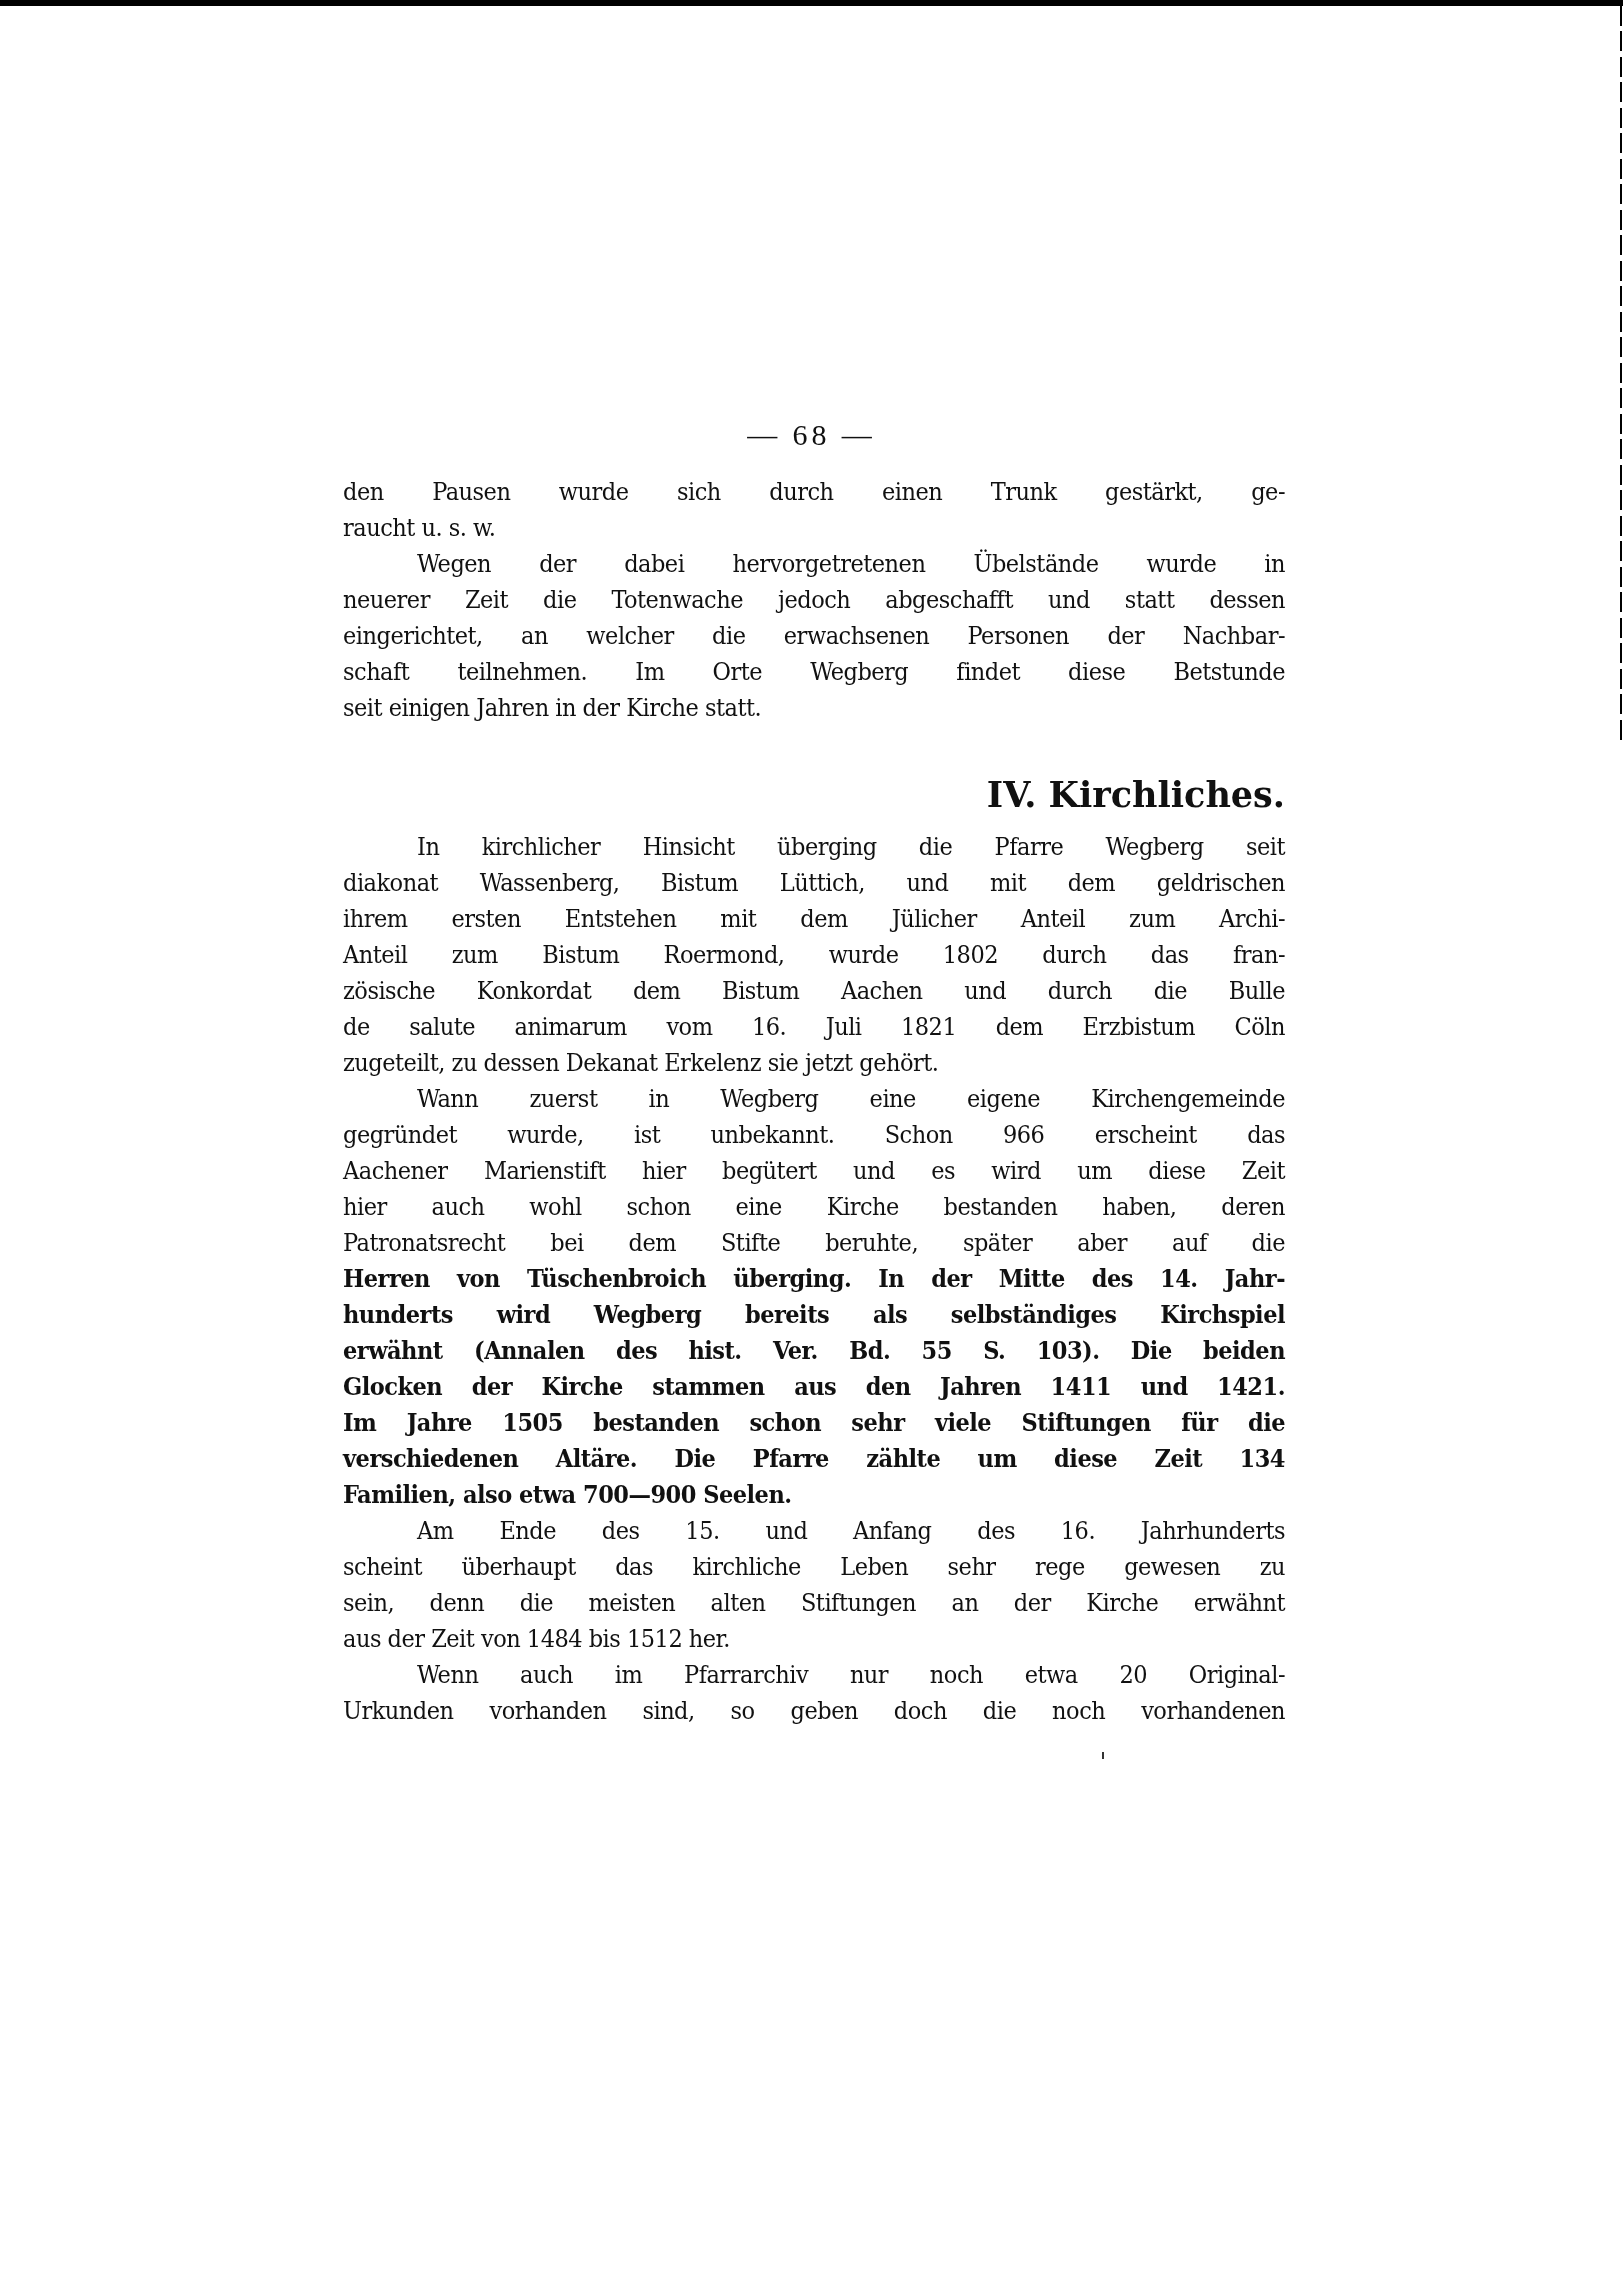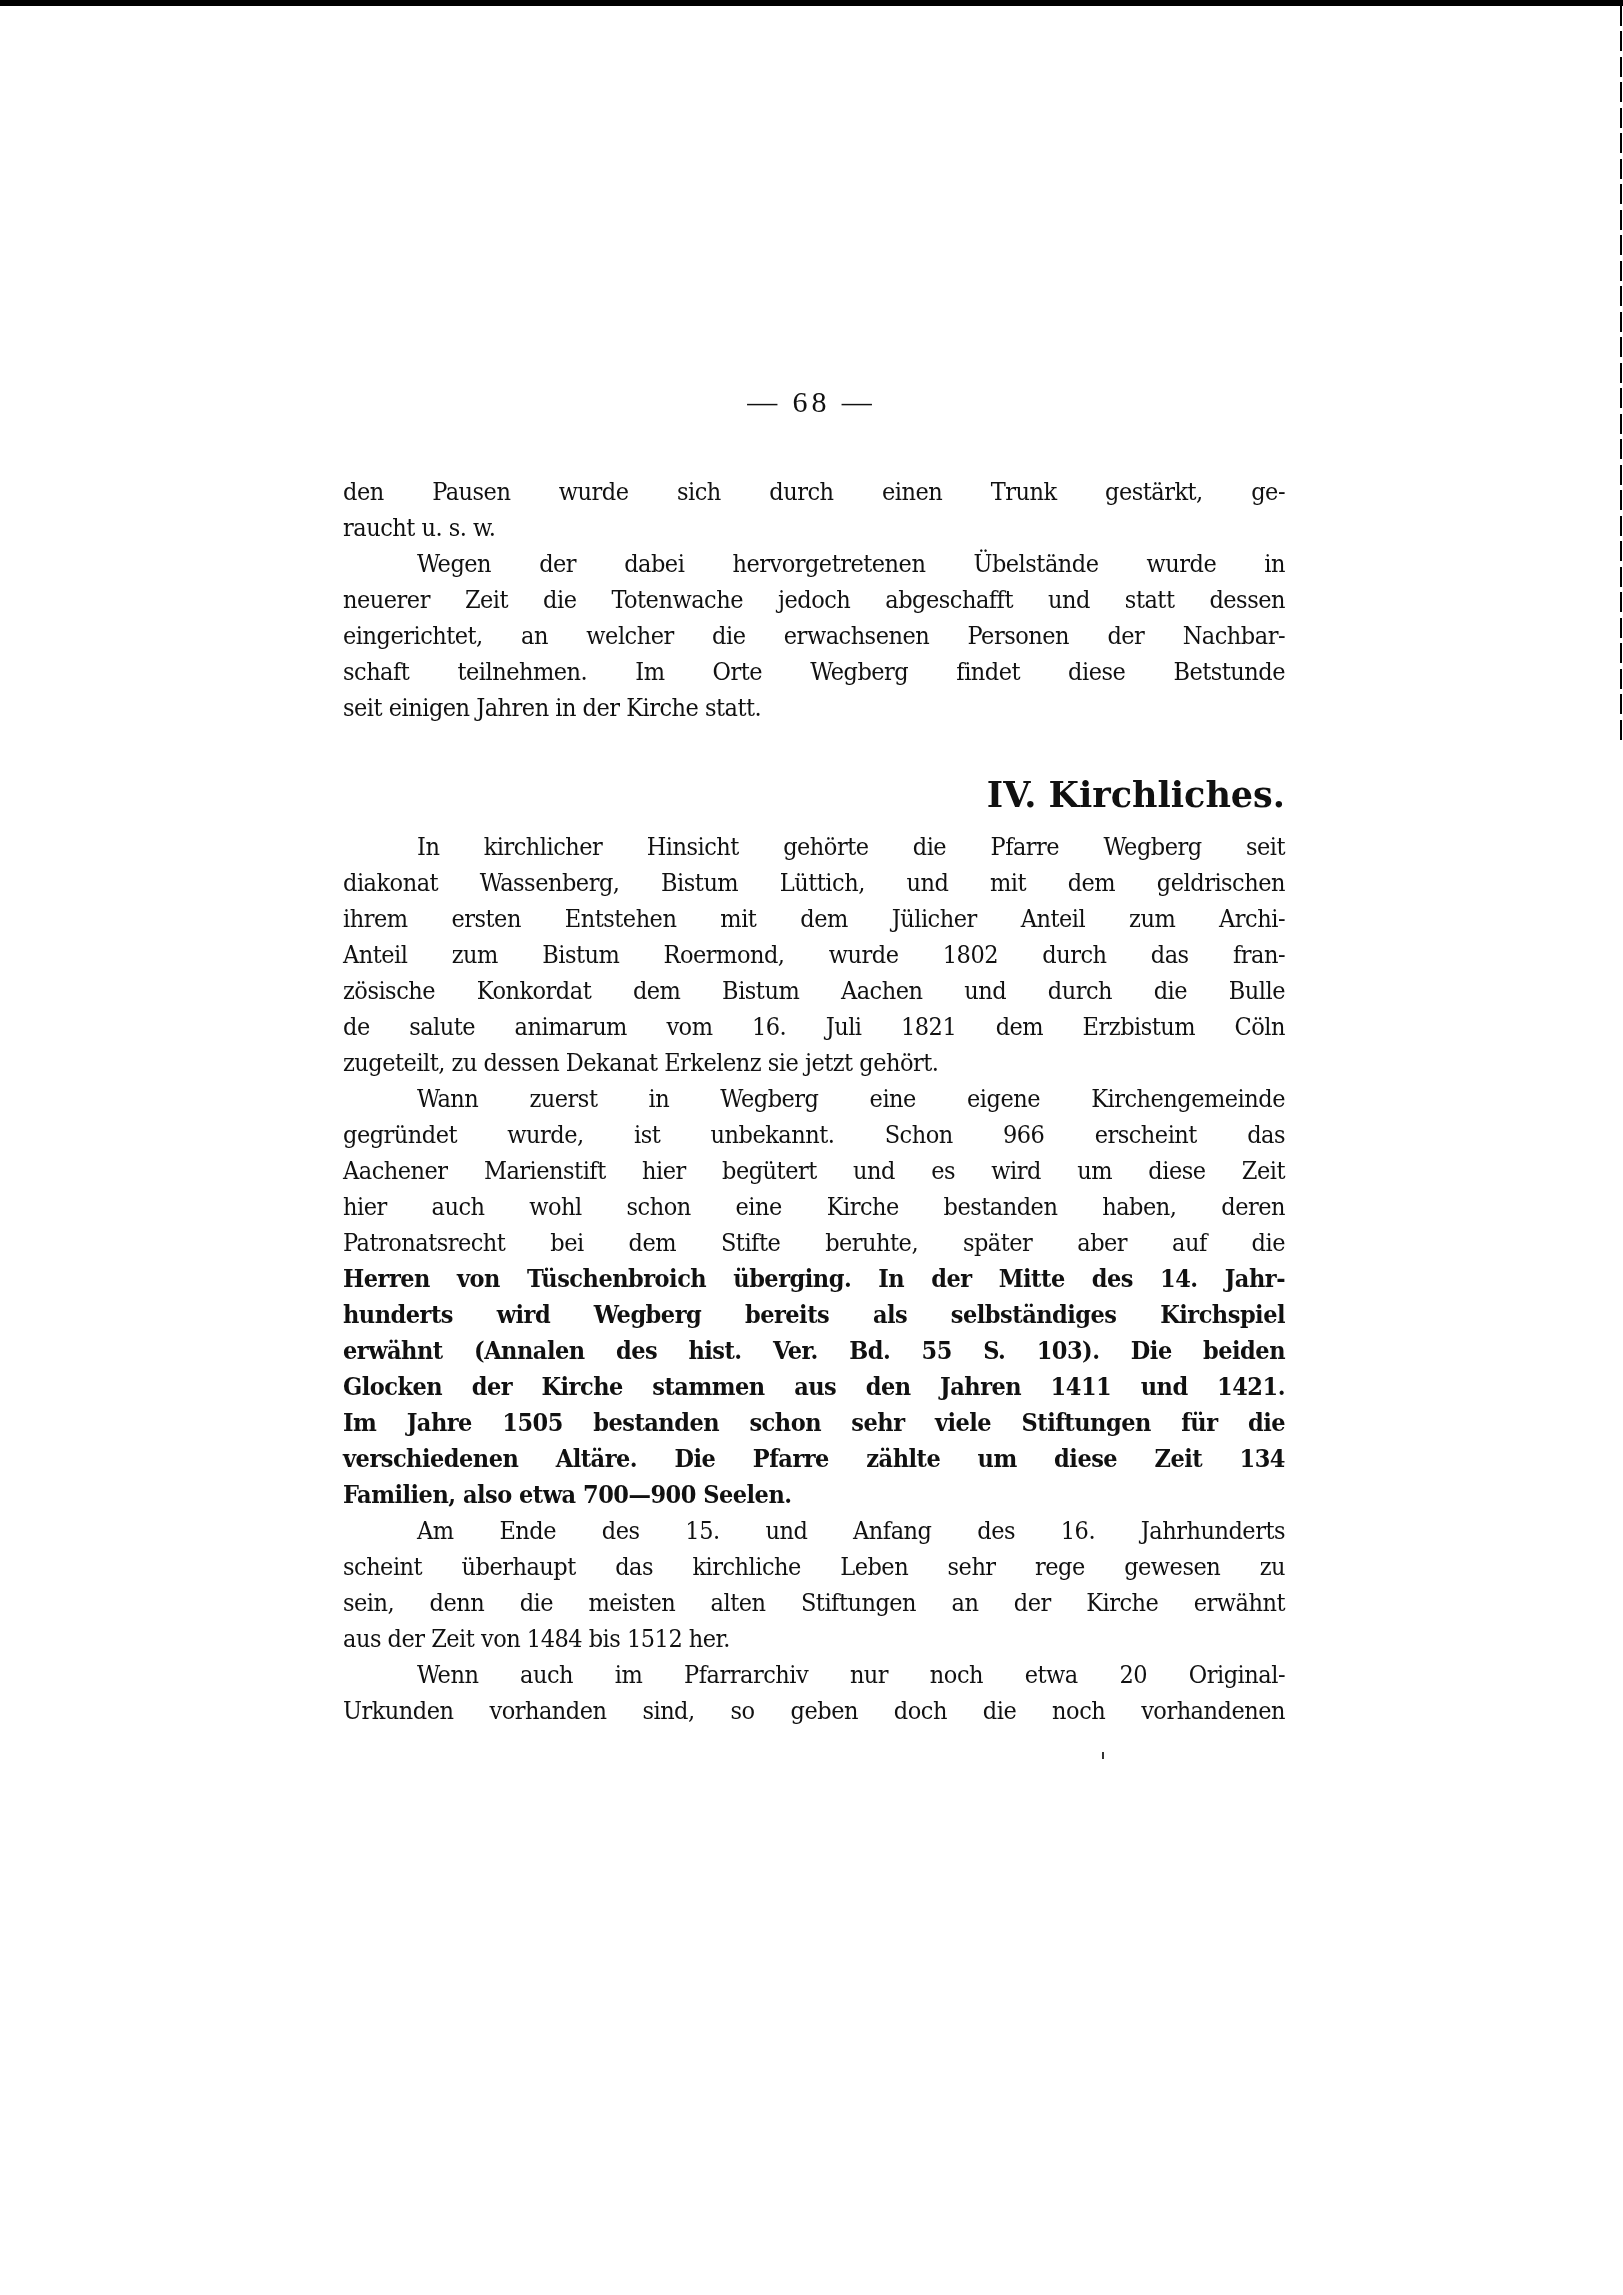--- a/index.html
+++ b/index.html
@@ -12,21 +12,21 @@
   }
   .top-band {
     position: absolute; left: 0; top: 0; width: 1623px; height: 5.9px;
     background: #000000;
   }
   .right-edge {
     position: absolute; left: 1620px; top: 5.9px; width: 2px; height: 736px;
     background: repeating-linear-gradient(to bottom, #000 0 19.6px, transparent 19.6px 25.5px);
   }
   .page-number {
-    position: absolute; left: 0; width: 1623px; top: 385px;
+    position: absolute; left: 0; width: 1623px; top: 418px;
     text-align: center; font-size: 30px; letter-spacing: 3.9px;
     font-family: "Liberation Serif", serif;
   }
   .column {
     position: absolute; left: 343px; width: 942px; top: 474px;
   }
   .line {
     height: 36px; line-height: 36px;
     font-size: 25px;
     white-space: nowrap;
@@ -72,21 +72,21 @@
     <div class="line indent">Wegen der dabei hervorgetretenen Übelstände wurde in</div>
     <div class="line">neuerer Zeit die Totenwache jedoch abgeschafft und statt dessen</div>
     <div class="line">eingerichtet, an welcher die erwachsenen Personen der Nachbar-</div>
     <div class="line">schaft teilnehmen. Im Orte Wegberg findet diese Betstunde</div>
     <div class="line last">seit einigen Jahren in der Kirche statt.</div>
   </div>
 
   <div class="heading">IV. Kirchliches.</div>
 
   <div>
-    <div class="line indent">In kirchlicher Hinsicht gehörte die Pfarre Wegberg seit</div>
+    <div class="line indent">In kirchlicher Hinsicht überging die Pfarre Wegberg seit</div>
     <div class="line">diakonat Wassenberg, Bistum Lüttich, und mit dem geldrischen</div>
     <div class="line">ihrem ersten Entstehen mit dem Jülicher Anteil zum Archi-</div>
     <div class="line">Anteil zum Bistum Roermond, wurde 1802 durch das fran-</div>
     <div class="line">zösische Konkordat dem Bistum Aachen und durch die Bulle</div>
     <div class="line">de salute animarum vom 16. Juli 1821 dem Erzbistum Cöln</div>
     <div class="line last">zugeteilt, zu dessen Dekanat Erkelenz sie jetzt gehört.</div>
   </div>
 
   <div>
     <div class="line indent">Wann zuerst in Wegberg eine eigene Kirchengemeinde</div>

